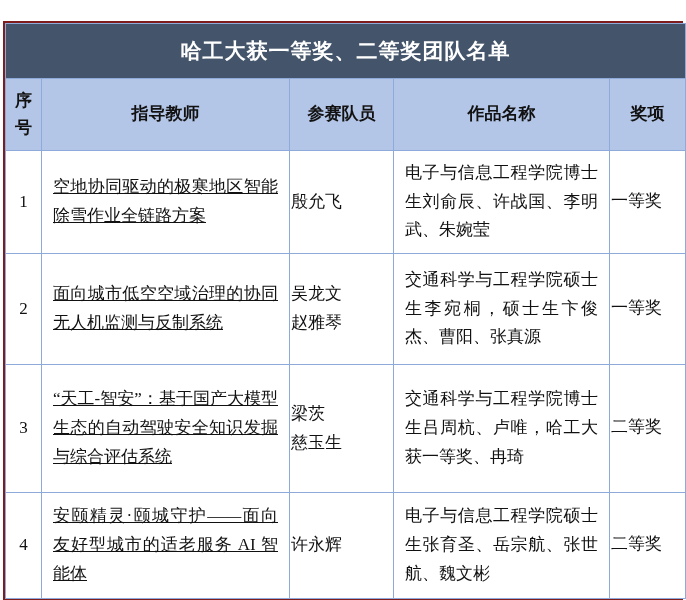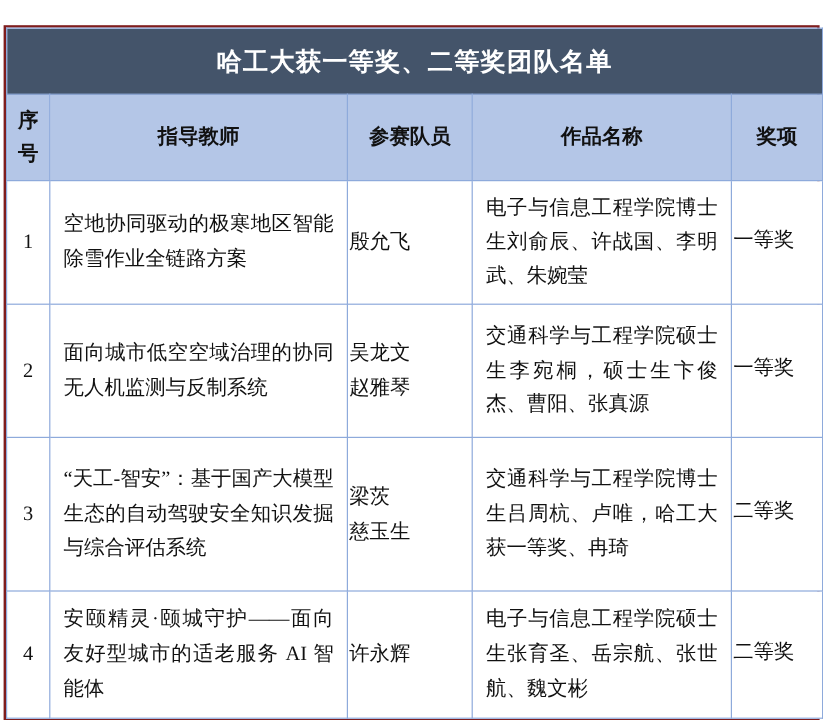--- a/index.html
+++ b/index.html
@@ -59,20 +59,21 @@
     line-height: 1.7;
   }
   .cell-no {
     text-align: center;
   }
   .cell-worktitle {
     text-align: justify;
     text-justify: inter-ideograph;
     text-align-last: left;
     padding: 6px 11px;
+    text-decoration: underline;
   }
   .cell-advisor {
     white-space: pre-line;
     line-height: 1.55;
   }
   .cell-members {
     text-align: justify;
     text-justify: inter-ideograph;
     text-align-last: left;
     padding: 6px 11px;

